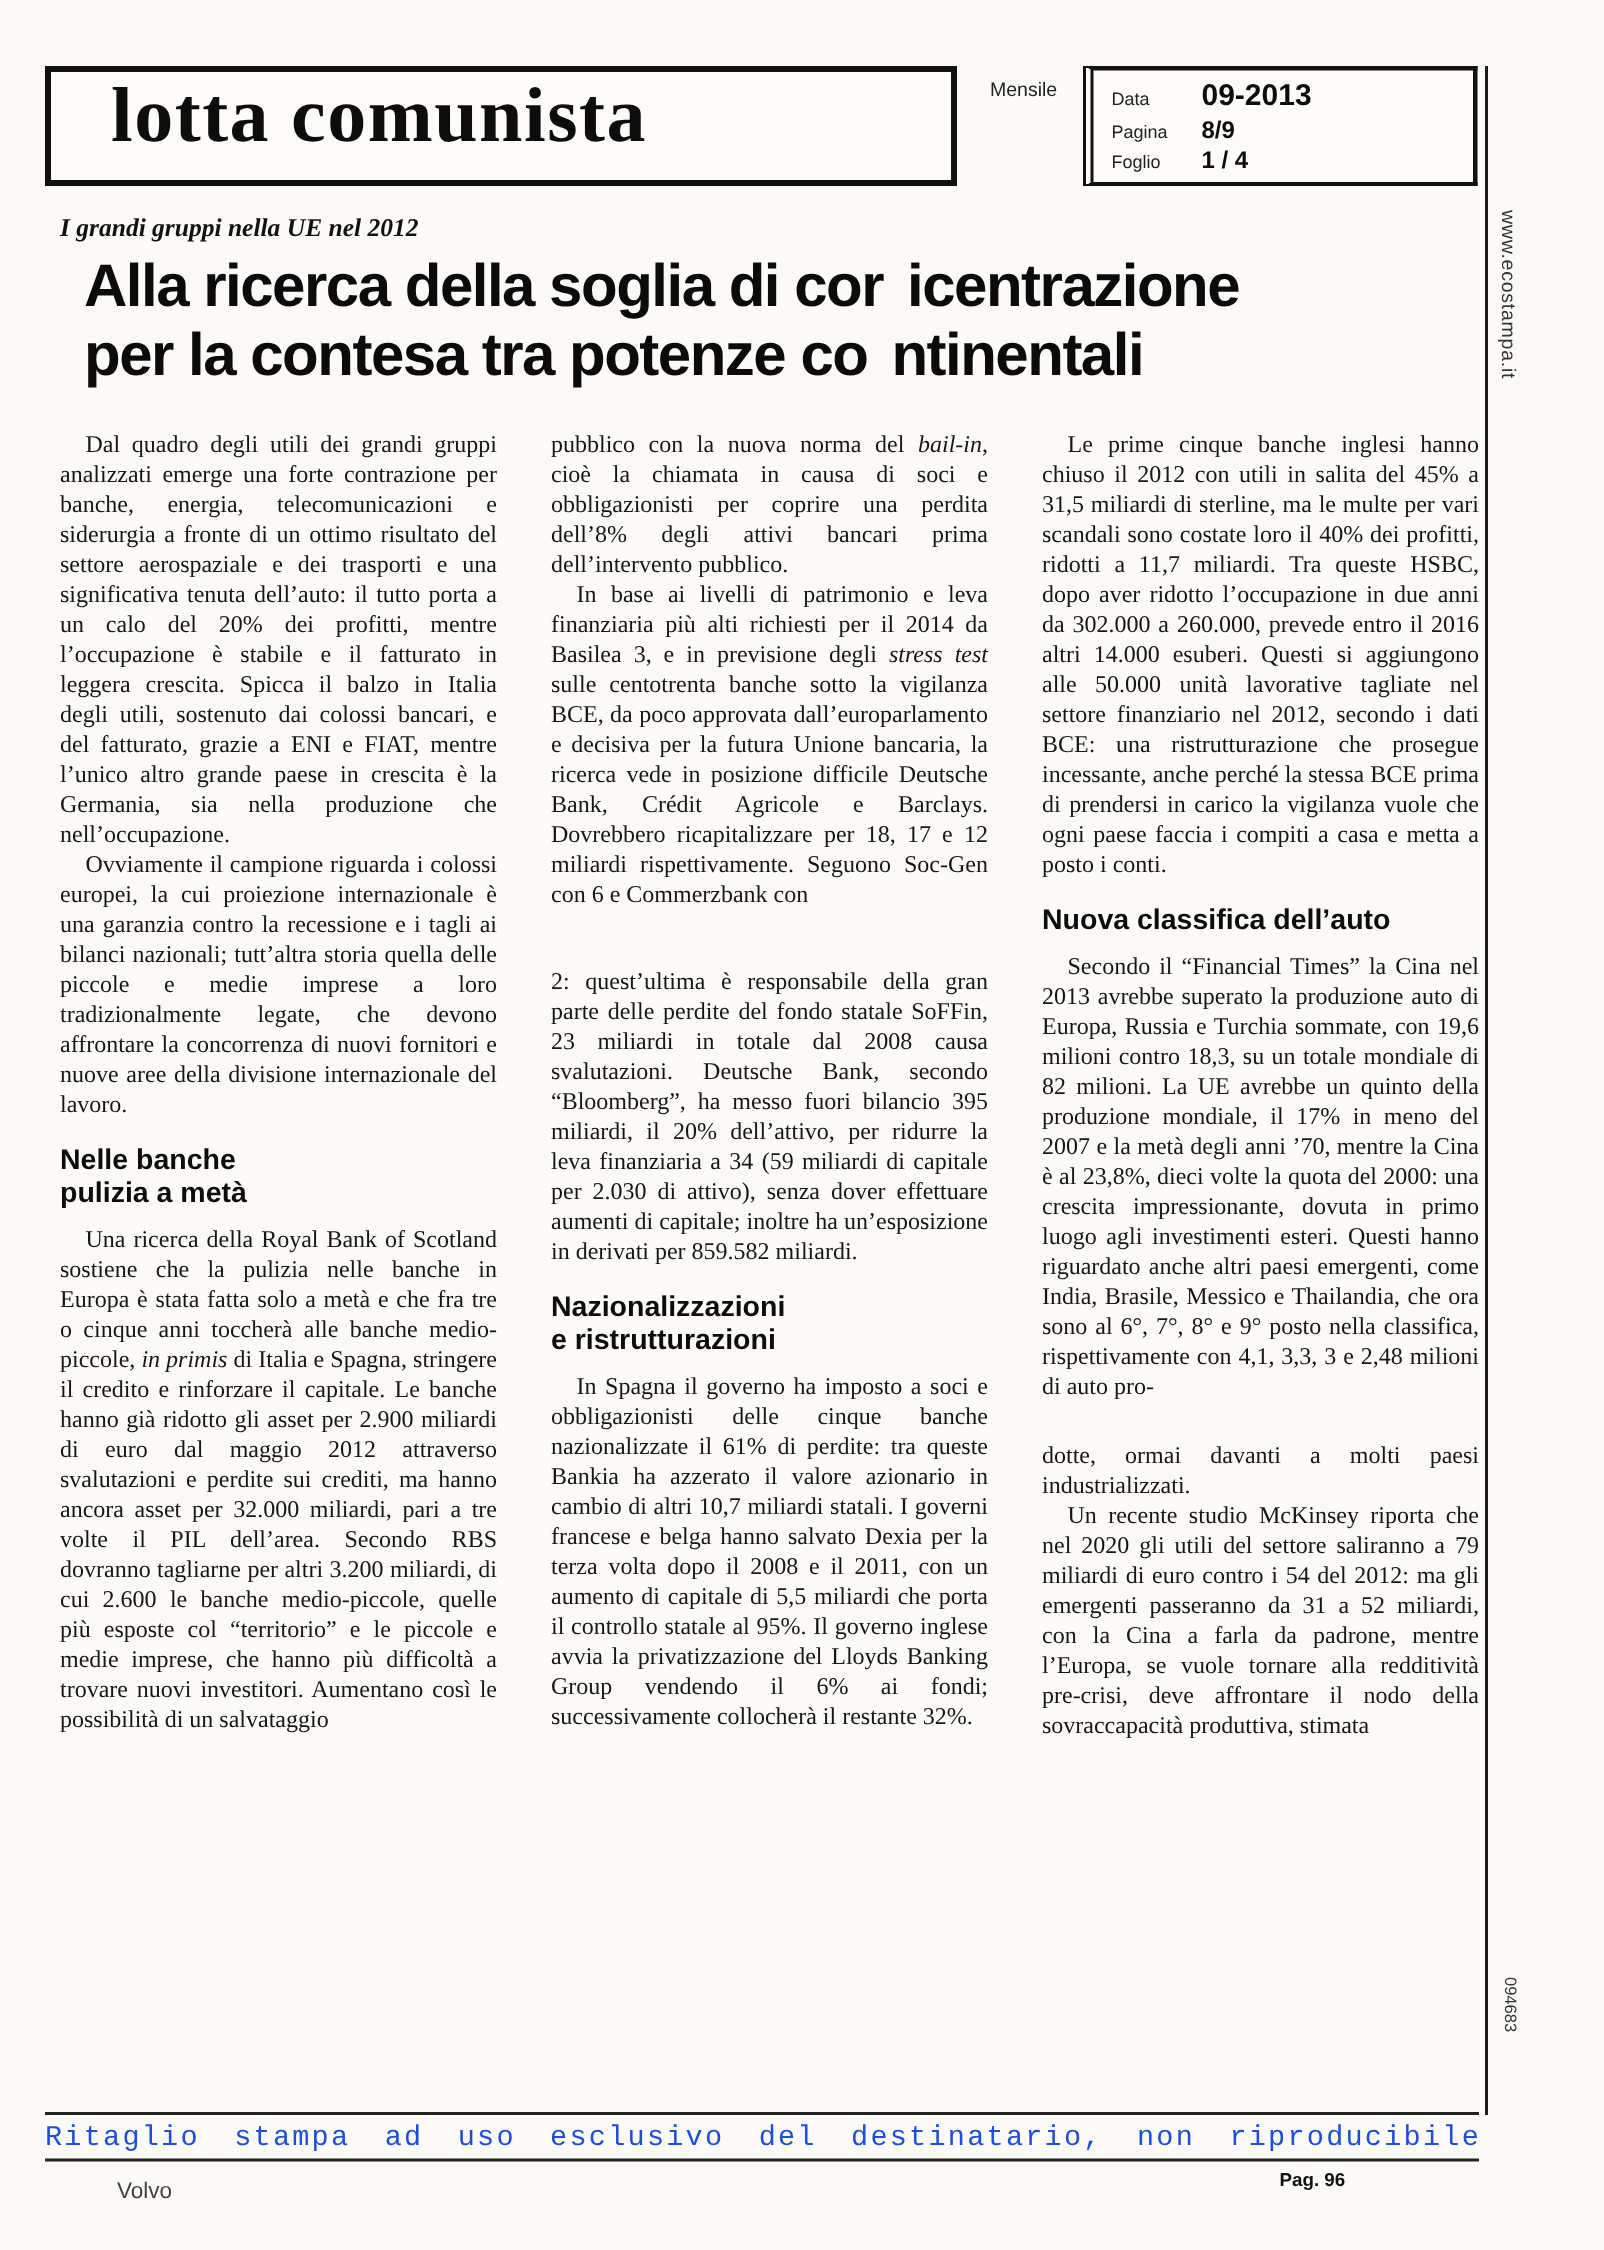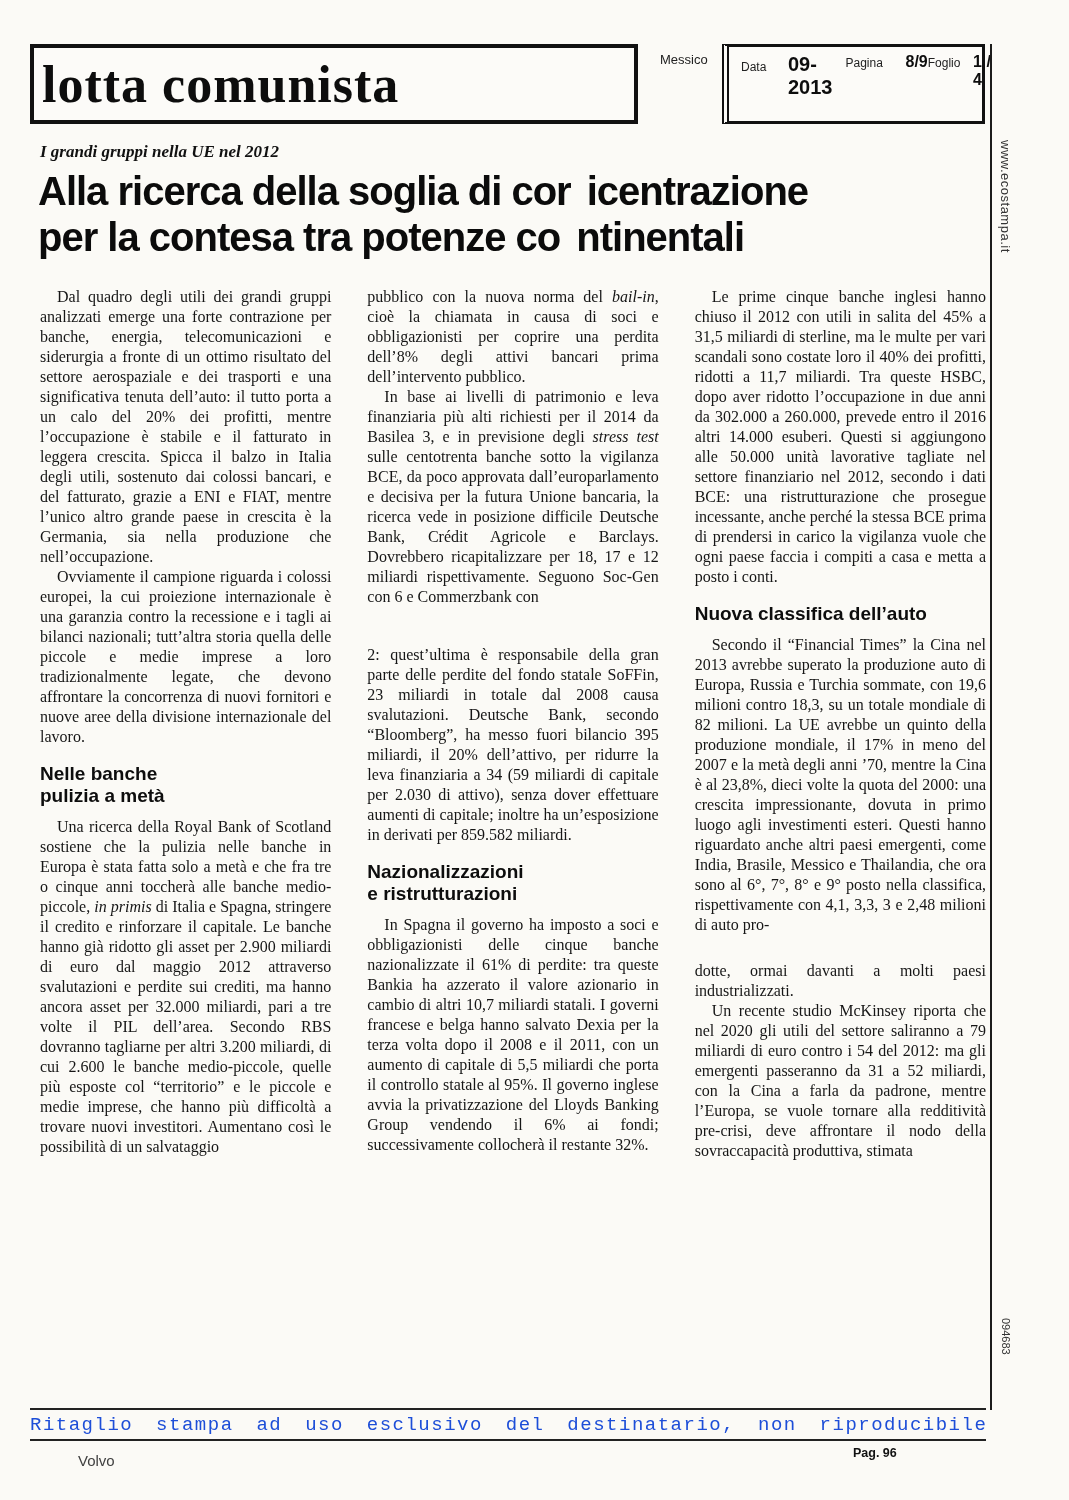--- a/index.html
+++ b/index.html
@@ -9,36 +9,36 @@
     margin:0 auto;
     background:#fbfaf6;
     overflow:hidden;
     font-family:"Liberation Serif", serif;
     color:#1a1a1a;
   }
   
   .masthead-box{
     position:absolute;left:30px;top:44px;width:608px;height:80px;
     border:4px solid #111;background:#fcfbf8;
-    display:flex;align-items:center;padding-left:8px;box-sizing:border-box;
+    display:flex;align-items:flex-start;padding-left:40px;box-sizing:border-box;
   }
   .masthead-title{
     font-family:"Liberation Serif", serif;
     font-weight:700;font-size:52px;letter-spacing:1px;color:#0d0d0d;
   }
   .mensile{
     position:absolute;left:660px;top:52px;
     font-family:"Liberation Sans", sans-serif;font-size:13px;color:#222;
   }
   .info-box{
     position:absolute;left:722px;top:44px;width:263px;height:80px;
     border:3px solid #111;border-left:7px double #111;
     background:#fcfbf8;box-sizing:border-box;
     padding:6px 10px 4px 12px;
-    display:flex;justify-content:space-between;
+    display:flex;flex-direction:column;justify-content:space-between;
   }
   .info-row{display:flex;align-items:baseline;}
   .info-lbl{
     width:60px;font-family:"Liberation Sans", sans-serif;
     font-size:12px;color:#222;
   }
   .info-val{
     font-family:"Liberation Sans", sans-serif;font-weight:700;color:#0d0d0d;
   }
   .info-val.big{font-size:20px;}
@@ -61,21 +61,21 @@
   .kicker{
     position:absolute;left:40px;top:142px;
     font-family:"Liberation Serif", serif;font-style:italic;font-weight:700;
     font-size:17px;color:#111;
   }
   .headline{
     position:absolute;left:38px;top:168px;width:920px;
     font-family:"Liberation Sans", sans-serif;font-weight:700;
     font-size:40px;line-height:1.15;letter-spacing:-1px;color:#0b0b0b;
   }
-  .hl-line{display:flex;align-items:flex-start;white-space:nowrap;}
+  .hl-line{display:flex;align-items:flex-start;white-space:nowrap;margin-left:18px;}
   .hl-gap{display:inline-block;width:16px;}
   
   .body-cols{
     position:absolute;left:40px;top:287px;width:946px;height:1118px;
     display:flex;gap:36px;overflow:hidden;
   }
   .col{flex:1 1 0;min-width:0;}
   .col-para{
     margin:0;text-indent:17px;text-align:justify;
     font-size:16px;line-height:1.25;color:#161616;
@@ -106,21 +106,21 @@
 </style>
 </head>
 <body>
 
 <div class="page">
 
   <div class="masthead-box">
     <span class="masthead-title">lotta comunista</span>
   </div>
 
-  <div class="mensile">Messico</div>
+  <div class="mensile">Mensile</div>
 
   <div class="info-box">
     <div class="info-row">
       <span class="info-lbl">Data</span>
       <span class="info-val big">09-2013</span>
     </div>
     <div class="info-row">
       <span class="info-lbl">Pagina</span>
       <span class="info-val med">8/9</span>
     </div>

